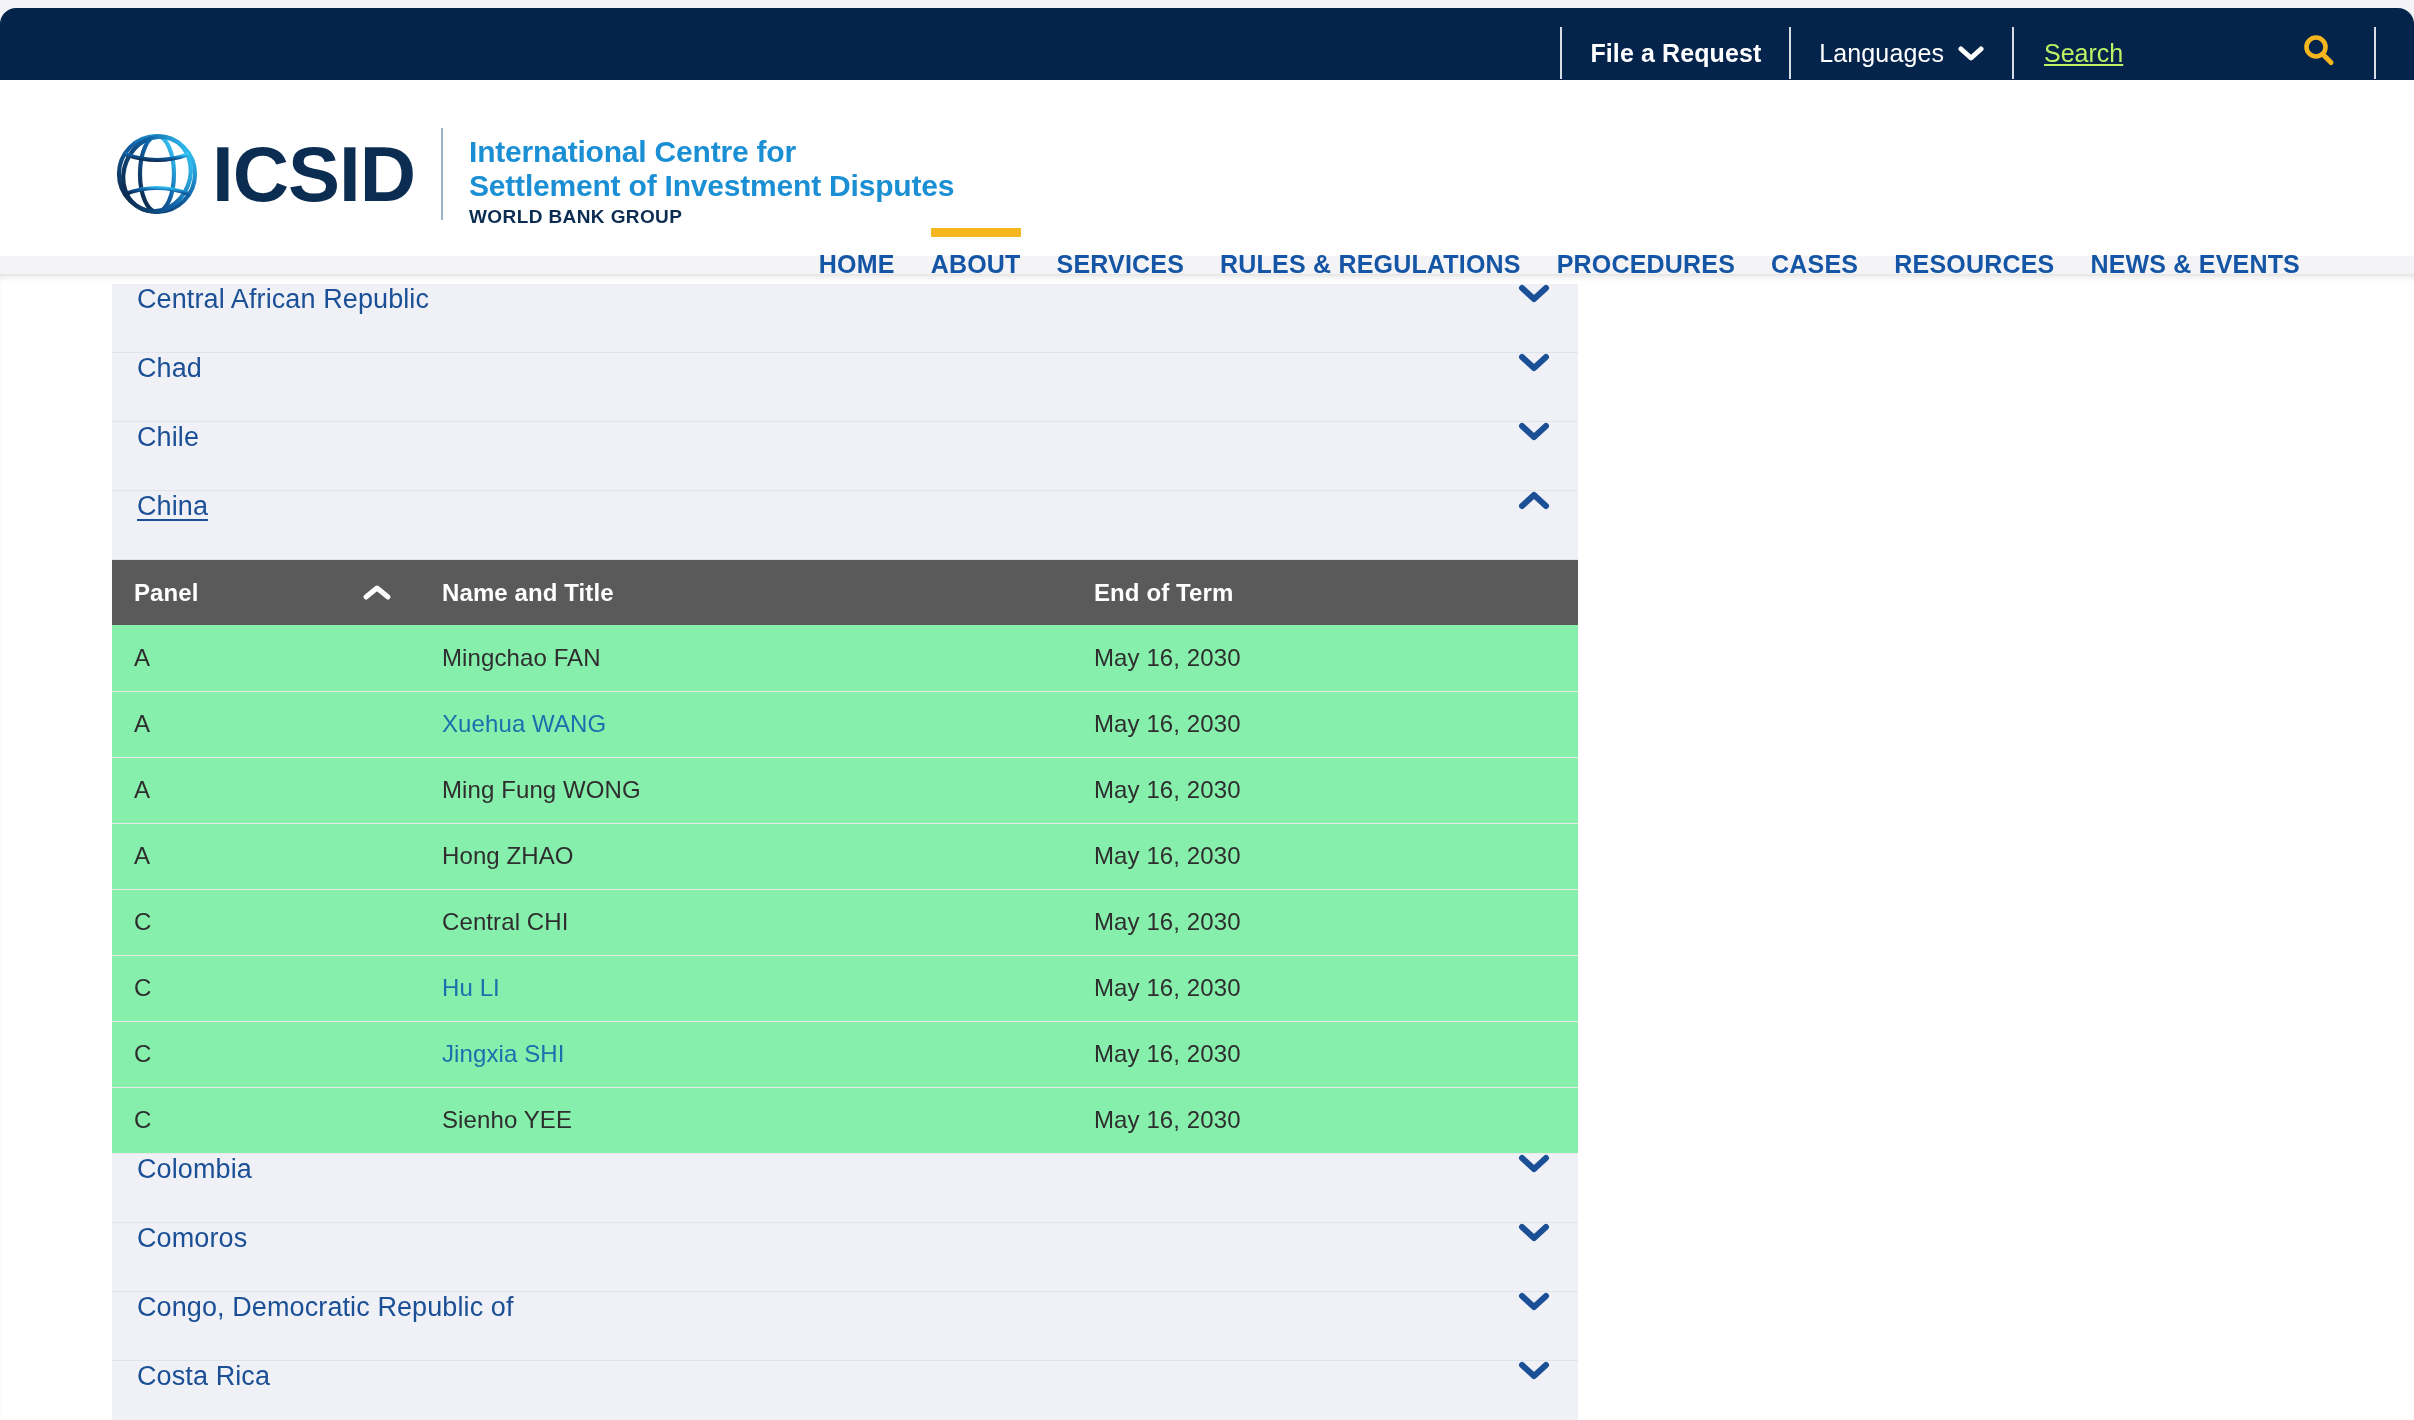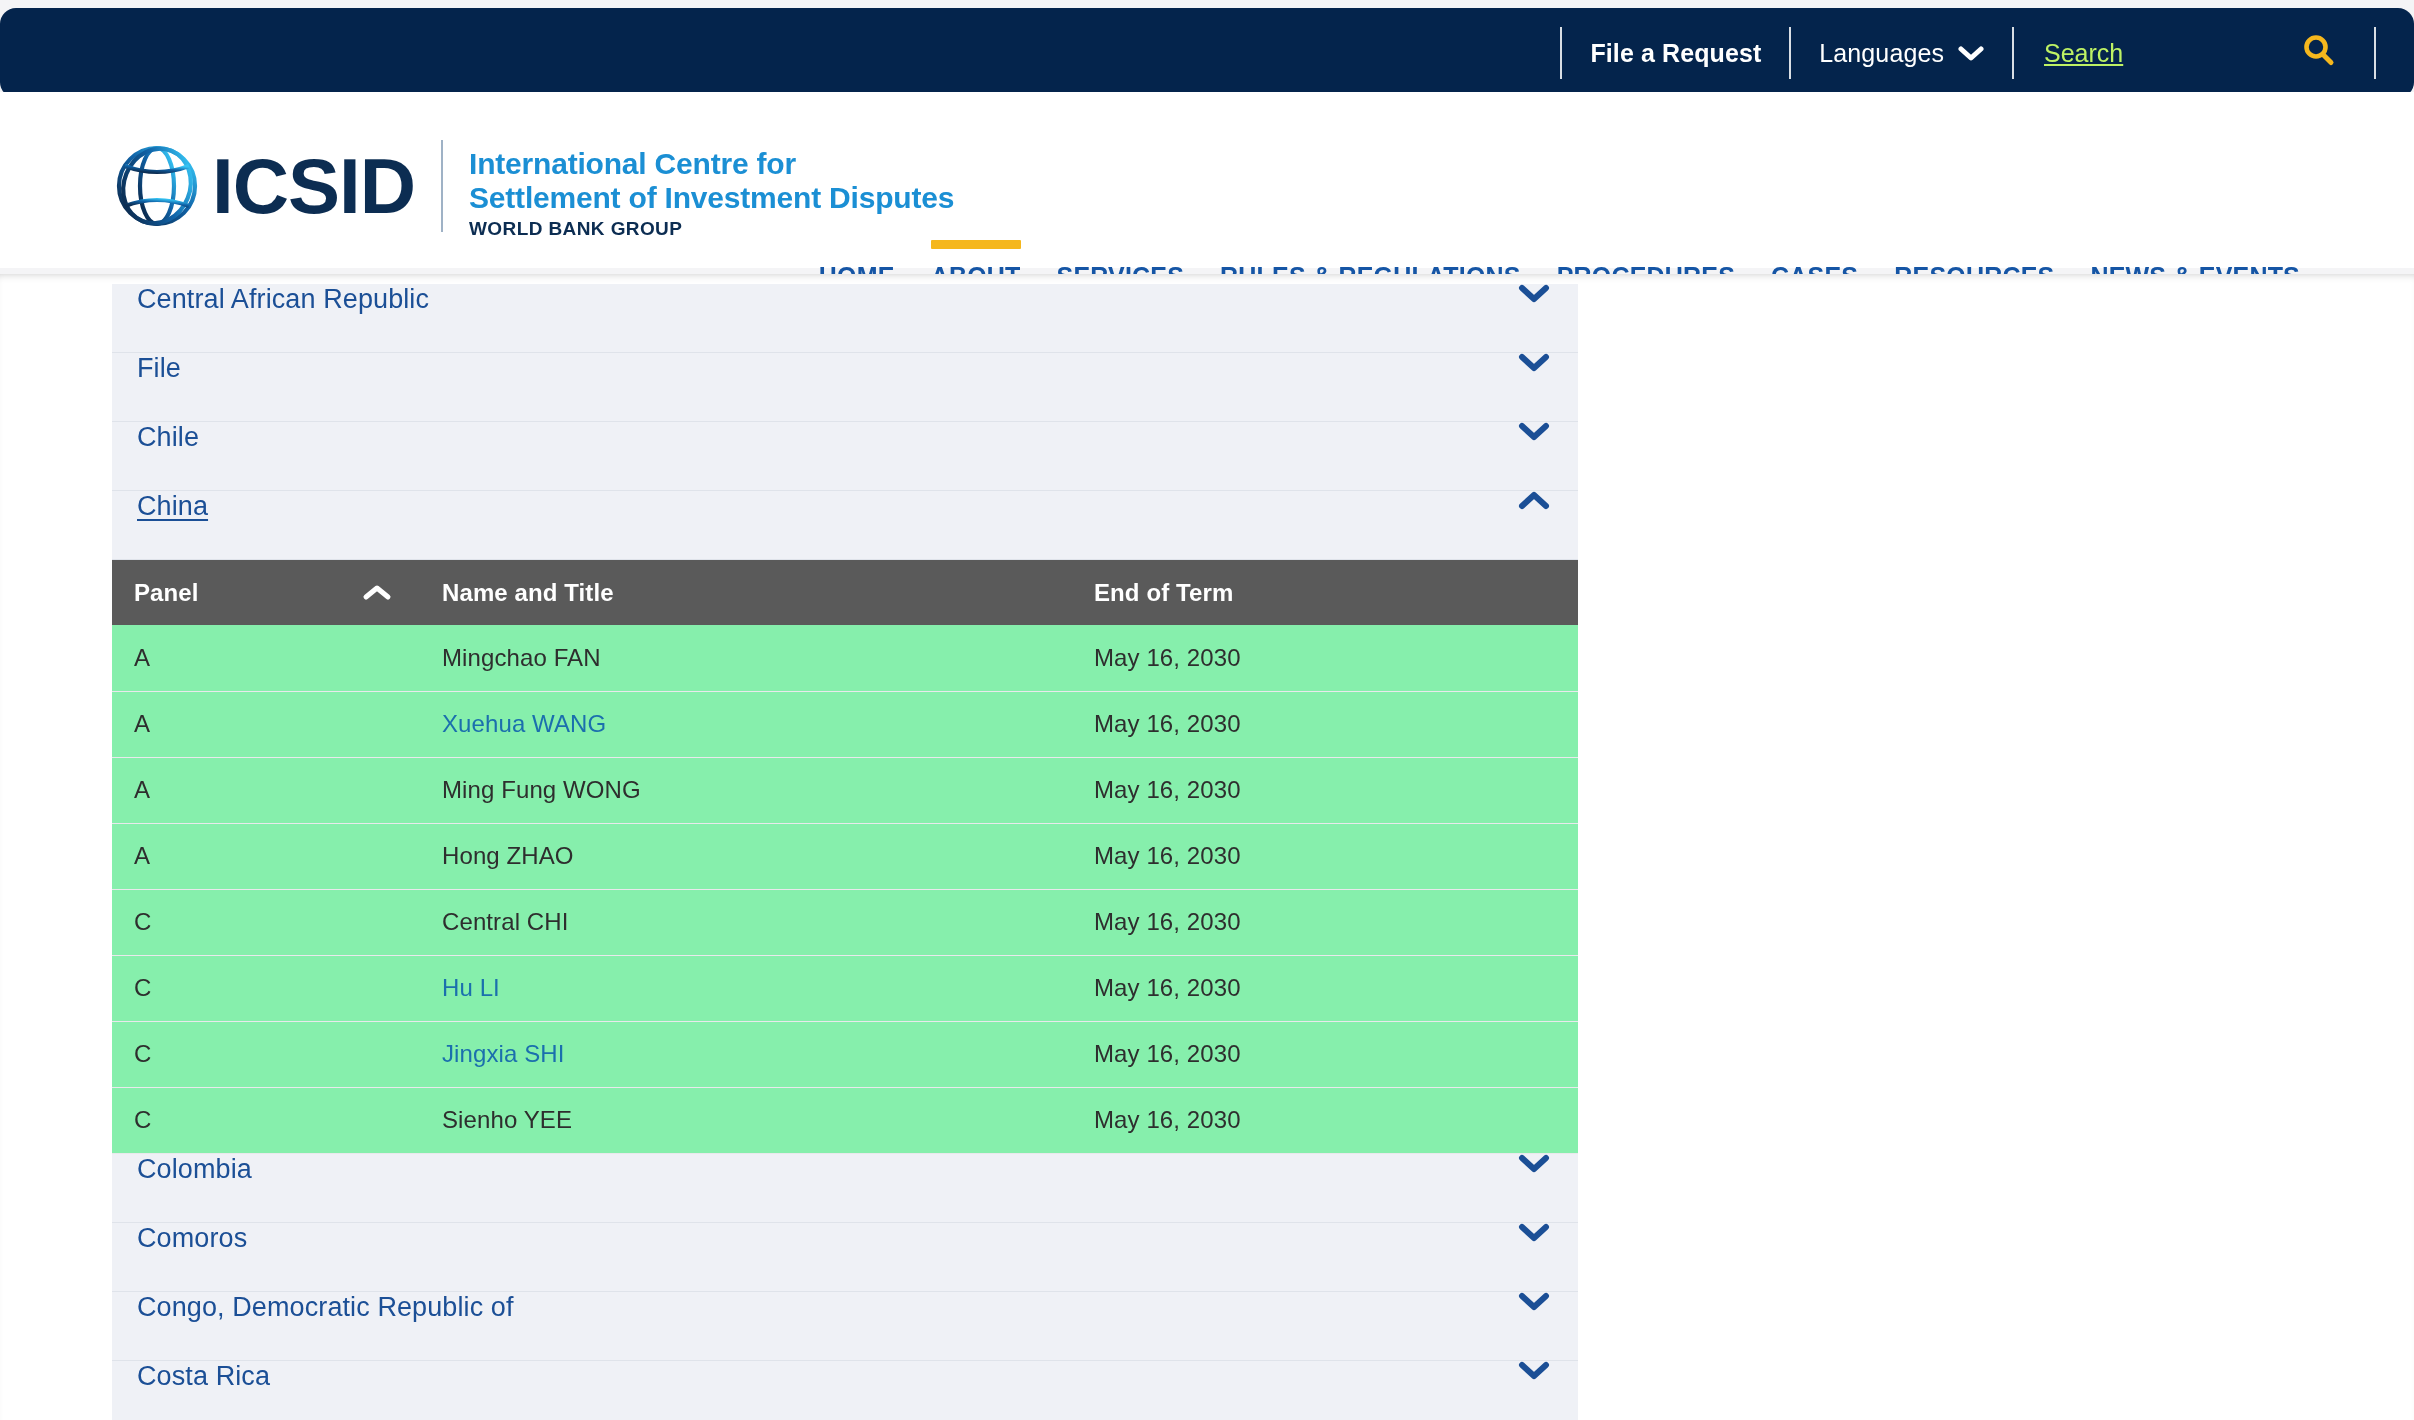--- a/index.html
+++ b/index.html
@@ -44,21 +44,21 @@
     white-space:nowrap;
     display:flex; align-items:center;text-decoration:underline;
   }
   .tb-searchbtn {
     width:110px; display:flex; align-items:center; justify-content:center;
   }
   .chev-sm { display:inline-block; }
 
   
   .header {
-    position:absolute; left:0; top:92px; width:2414px; height:176px;
+    position:absolute; left:0; top:80px; width:2414px; height:176px;
     background:#ffffff;
     display:flex; align-items:center;
   }
   .logo-area {
     position:absolute; left:108px; top:40px;
     display:flex; align-items:center; gap:0;
   }
   .globe { width:98px; height:98px; flex:0 0 auto; }
   .icsid-word {
     font-family:"Liberation Sans", sans-serif;
@@ -275,21 +275,21 @@
     <div class="acc-row">
       <span class="acc-label">Central African Republic</span>
       <span class="chev">
         <svg width="32" height="20" viewBox="0 0 32 20">
           <path d="M4 4 L16 15 L28 4" fill="none" stroke="#1b4f96" stroke-width="6" stroke-linecap="round" stroke-linejoin="round"></path>
         </svg>
       </span>
     </div>
 
     <div class="acc-row">
-      <span class="acc-label">File</span>
+      <span class="acc-label">Chad</span>
       <span class="chev">
         <svg width="32" height="20" viewBox="0 0 32 20">
           <path d="M4 4 L16 15 L28 4" fill="none" stroke="#1b4f96" stroke-width="6" stroke-linecap="round" stroke-linejoin="round"></path>
         </svg>
       </span>
     </div>
 
     <div class="acc-row">
       <span class="acc-label">Chile</span>
       <span class="chev">

